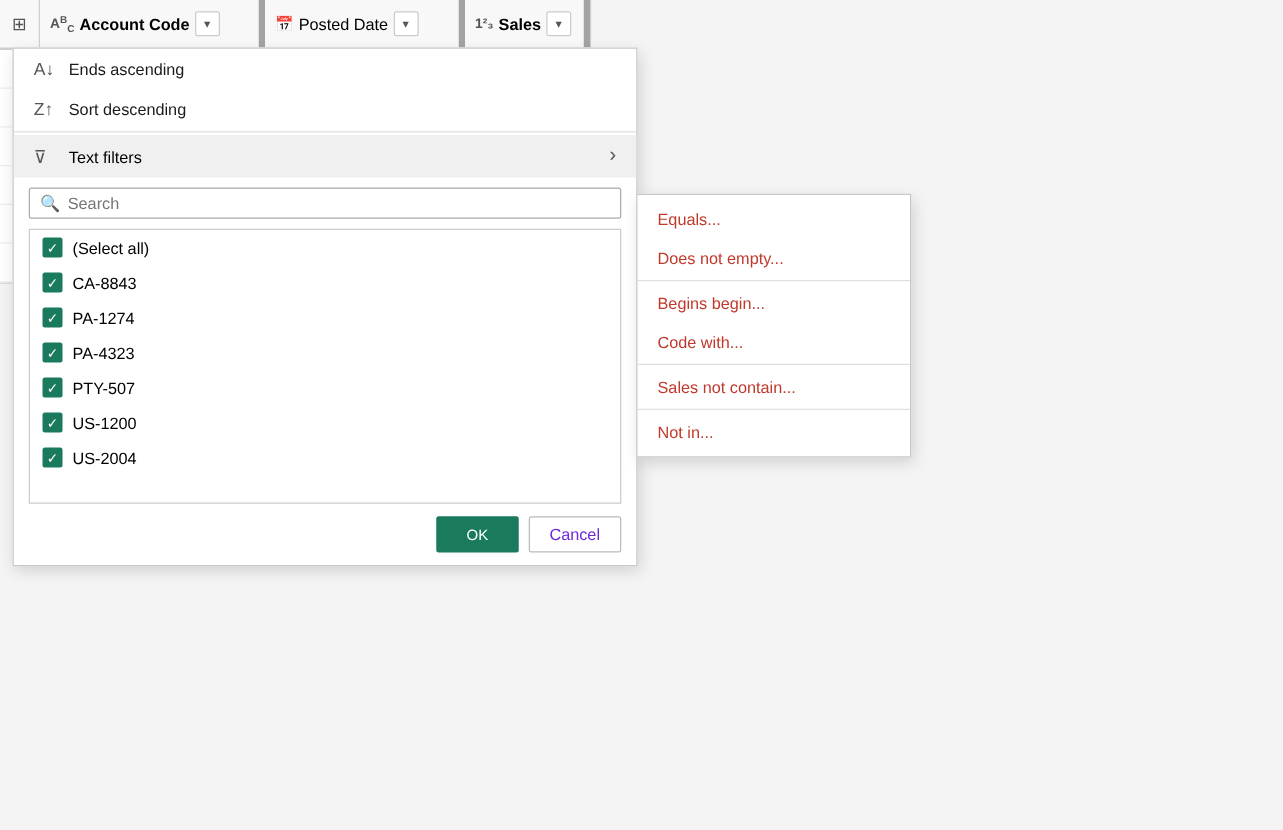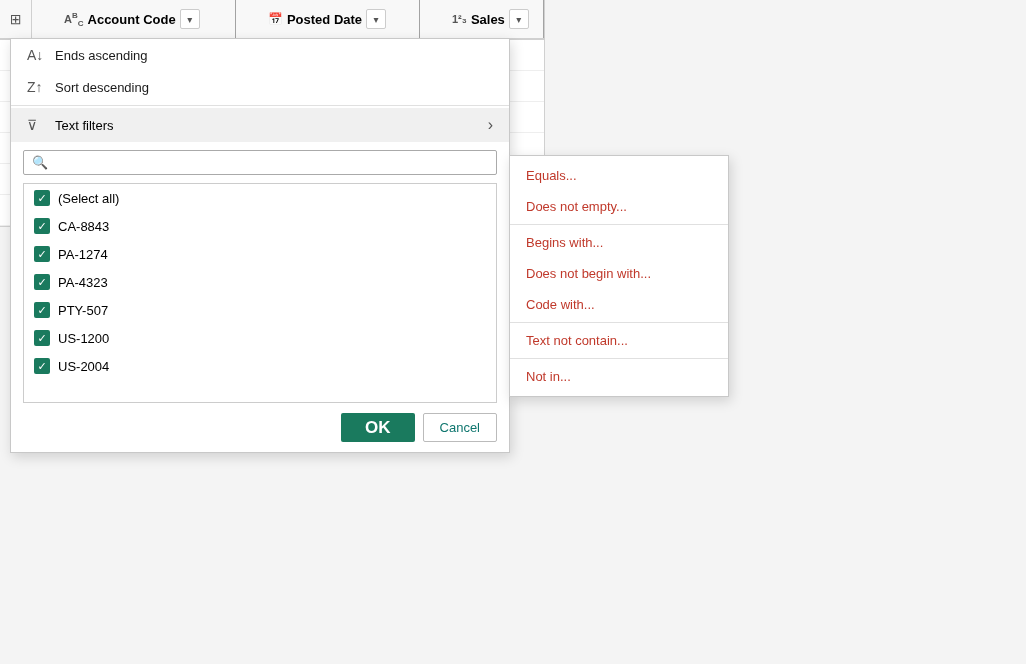--- a/index.html
+++ b/index.html
@@ -130,27 +130,27 @@
       padding: 10px 12px;
     }
 
     .btn-ok {
       background: #1a7a5e;
       color: white;
       border: none;
       padding: 0 24px;
       border-radius: 2px;
       cursor: pointer;
-      font-size: 17px;
-      font-weight: 700;
+      font-size: 12px;
+      font-weight: 400;
     }
 
     .btn-cancel {
       background: #fff;
-      color: #0f766e;
+      color: #6d28d9;
       border: 1px solid #bbb;
       padding: 6px 16px;
       border-radius: 2px;
       cursor: pointer;
       font-size: 13px;
     }
 
     
     .submenu {
       position: absolute;
@@ -210,22 +210,21 @@
       align-items: center;
       justify-content: center;
     }
 
     .th-cell {
       height: 38px;
       display: flex;
       align-items: center;
       padding: 0 8px;
       gap: 4px;
-      border-right: 1px solid #a3a3a3;
-      margin-left: 24px;
+      border-right: 5px solid #a3a3a3;
     }
 
     .th-account { width: 180px; }
     .th-posted { width: 160px; }
     .th-sales { width: 100px; }
 
     .td-row {
       display: flex;
       border-bottom: 1px solid #eee;
     }
@@ -262,21 +261,21 @@
     <div class="th-num">
       <span style="font-size:14px; color:#555;">⊞</span>
     </div>
     <div class="th-cell th-account">
       <span style="font-size:11px; color:#555; font-weight:bold;">A<sup style="font-size:8px;">B</sup><sub style="font-size:8px;">C</sub></span>
       <span style="font-weight:600;">Account Code</span>
       <div class="dropdown-arrow">▾</div>
     </div>
     <div class="th-cell th-posted">
       <span style="font-size:12px; color:#555;">📅</span>
-      <span style="font-weight:700;">Posted Date</span>
+      <span style="font-weight:400;">Posted Date</span>
       <div class="dropdown-arrow">▾</div>
     </div>
     <div class="th-cell th-sales">
       <span style="font-size:11px; color:#555; font-weight:bold;">1²₃</span>
       <span style="font-weight:600;">Sales</span>
       <div class="dropdown-arrow">▾</div>
     </div>
   </div>
 
   <div class="td-row">
@@ -334,20 +333,21 @@
   <div class="menu-item-text-filters">
     <div class="text-filters-left">
       <span style="font-size:14px; color:#555; width:20px;">⊽</span>
       <span>Text filters</span>
     </div>
     <span style="font-size:16px; color:#555;">›</span>
   </div>
 
   <div class="search-box">
     <span style="color:#888; font-size:13px;">🔍</span>
+    <input type="text" class="search-input" placeholder="Search" style="">
   </div>
 
   <div class="checkbox-list">
     <div class="checkbox-item">
       <div class="checkbox-checked"></div>
       <span>(Select all)</span>
     </div>
     <div class="checkbox-item">
       <div class="checkbox-checked"></div>
       <span>CA-8843</span>
@@ -377,20 +377,19 @@
   <div class="menu-footer">
     <button class="btn-ok">OK</button>
     <button class="btn-cancel">Cancel</button>
   </div>
 </div>
 
 <div class="submenu">
   <div class="submenu-item">Equals...</div>
   <div class="submenu-item">Does not empty...</div>
   <div class="submenu-divider"></div>
-  <div class="submenu-item">Begins with...</div>
-  <div class="submenu-item">Does not begin with...</div>
+  <div class="submenu-item">Begins begin...</div>
   <div class="submenu-item">Code with...</div>
   <div class="submenu-divider"></div>
-  <div class="submenu-item">Text not contain...</div>
+  <div class="submenu-item">Sales not contain...</div>
   <div class="submenu-divider"></div>
   <div class="submenu-item">Not in...</div>
 </div>
 
 </body></html>

